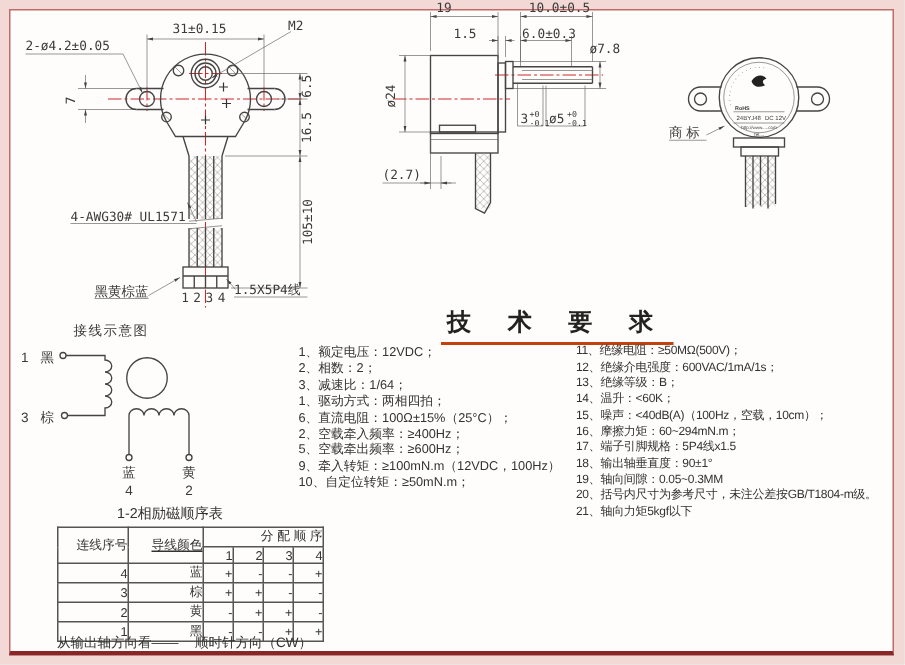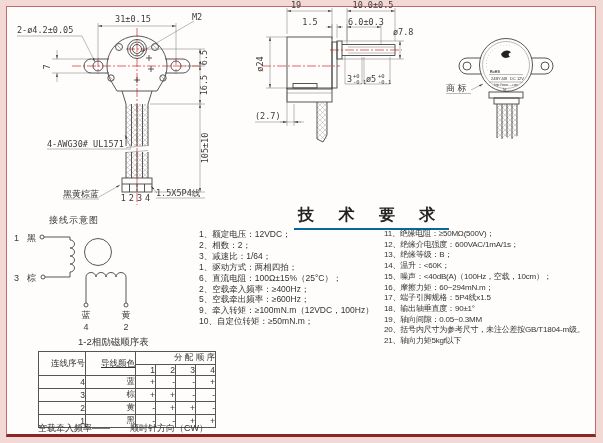--- a/index.html
+++ b/index.html
@@ -10,21 +10,21 @@
   svg.draw{position:absolute;left:0;top:0;}
   .ln{stroke:#444;stroke-width:0.9;fill:none;}
   .thin{stroke:#666;stroke-width:0.45;fill:none;}
   .red{stroke:#cc2a2a;stroke-width:0.7;fill:none;stroke-dasharray:9 2 2 2;}
   text{fill:#3a3a3a;}
   .dim{font-family:"DejaVu Sans Mono",monospace;font-size:8.5px;}
   .dimsm{font-family:"DejaVu Sans Mono",monospace;font-size:5.5px;}
   .cjk{font-family:"Liberation Sans",sans-serif;font-size:9px;}
   .abs{position:absolute;}
   .tech-title{font-size:16px;font-weight:bold;letter-spacing:10px;color:#222;
-              border-bottom:2px solid #0369a1;padding:0 4px 2px 4px;white-space:nowrap;}
+              border-bottom:2px solid #c2410c;padding:0 4px 2px 4px;white-space:nowrap;}
   .tech-col{line-height:10.9px;white-space:nowrap;color:#333;}
   .tech-col.left{font-size:8.5px;}
   .tech-col.right{font-size:8px;line-height:10.7px;letter-spacing:-0.2px;}
   table.seq{border-collapse:collapse;font-size:8.5px;color:#333;text-align:right;}
   table.seq th,table.seq td{border:1px solid #555;padding:0;font-weight:normal;}
   table.seq .c1{width:46px;} table.seq .c2{width:49px;text-decoration:underline;} table.seq .cs{width:19px;}
   table.seq tr{height:10.5px;}
   .seq-title{font-size:9.5px;color:#333;}
   .note{font-size:9px;color:#333;white-space:nowrap;}
 </style>
@@ -278,15 +278,15 @@
       <td>1</td>
       <td>黑</td>
       <td>-</td>
       <td>-</td>
       <td>+</td>
       <td>+</td>
     </tr>
   </tbody>
     </table>
 
-  <div class="abs note" style="left:38px;top:422px;">空载牵入频率——</div>
+  <div class="abs note" style="left:38px;top:422px;">从输出轴方向看——</div>
   <div class="abs note" style="left:130px;top:422px;">顺时针方向（CW）</div>
 </div>
 
 </body></html>

